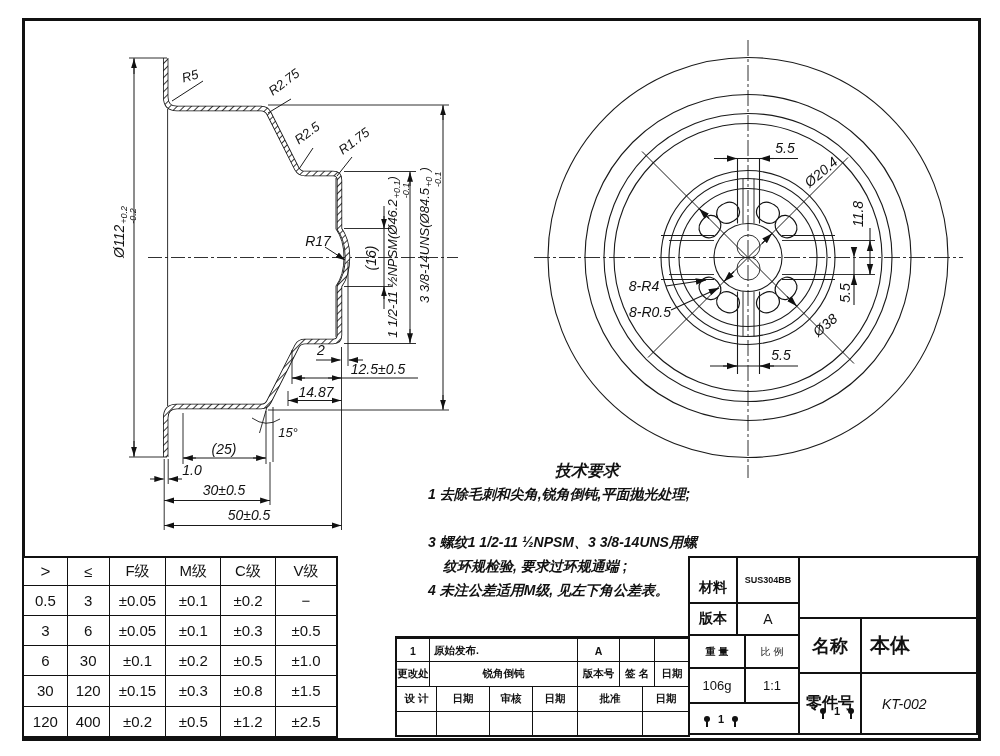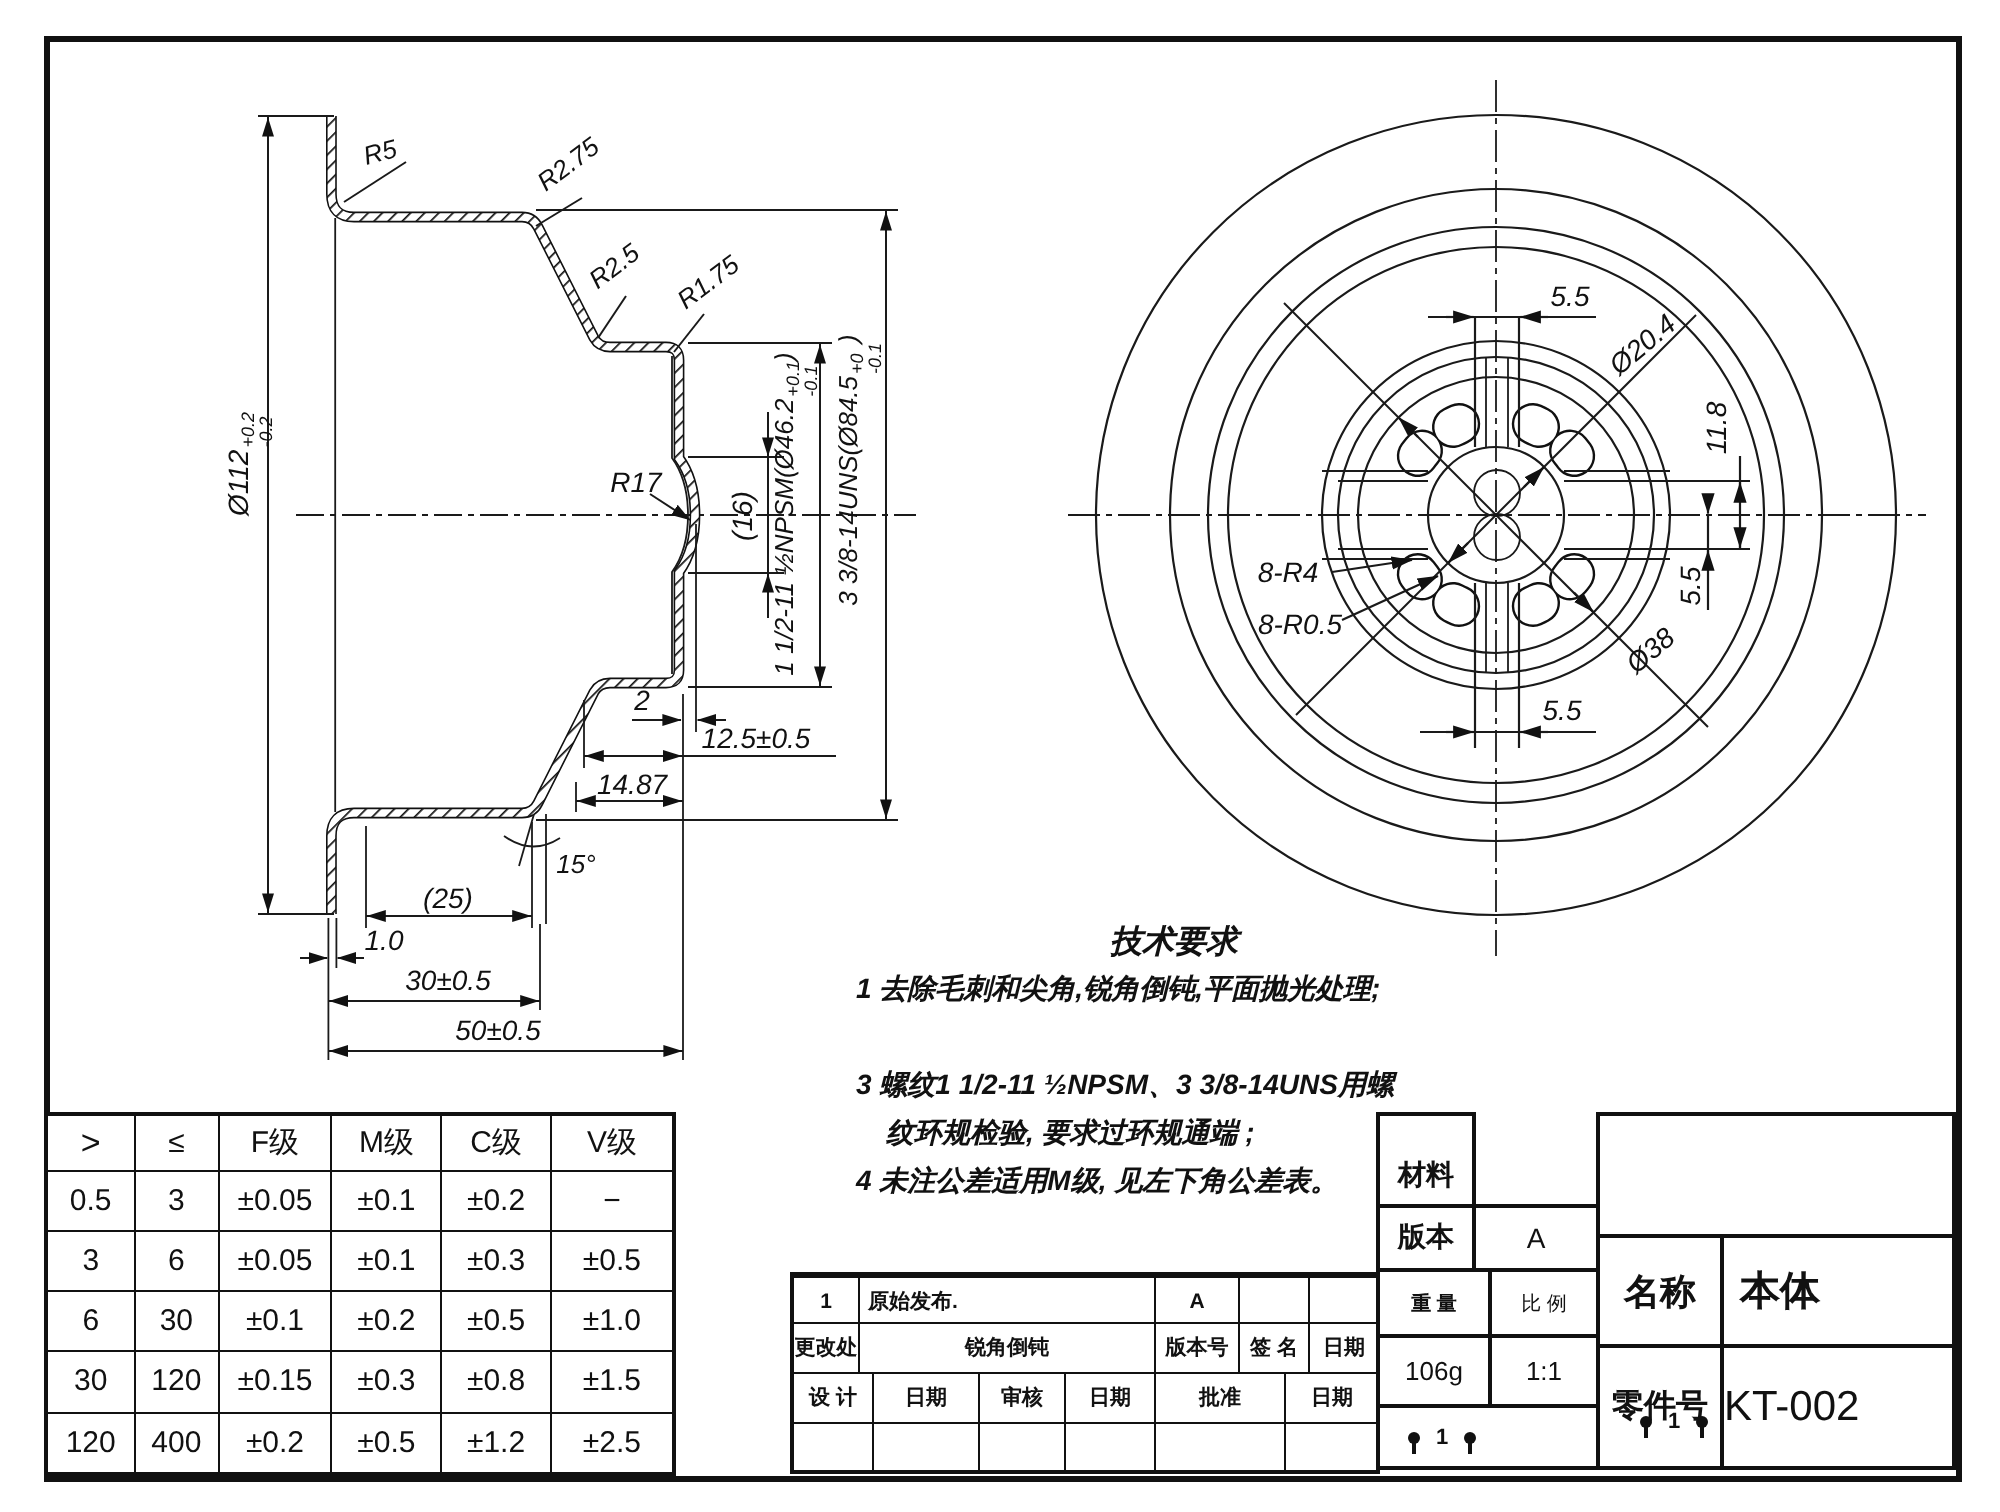--- a/index.html
+++ b/index.html
@@ -344,38 +344,39 @@
   <div class="rvrow" style="left:395px;top:711px;width:295px;height:24px;border-bottom:2px solid #111">
     <div class="rvc" style="width:42px"></div>
     <div class="rvc" style="width:53px"></div>
     <div class="rvc" style="width:43px"></div>
     <div class="rvc" style="width:45px"></div>
     <div class="rvc" style="width:65px"></div>
     <div class="rvc" style="width:47px"></div>
   </div>
 
   <div class="tb" style="left:688px;top:556px;width:50px;height:64px;font-size:14px;font-weight:bold">材料</div>
+  <div class="tb" style="left:736px;top:556px;width:64px;height:48px;font-size:9px;font-weight:bold">SUS304BB</div>
   <div class="tb" style="left:688px;top:602px;width:50px;height:34px;font-size:14px;font-weight:bold">版本</div>
   <div class="tb" style="left:736px;top:602px;width:64px;height:34px;font-size:14px">A</div>
   <div class="tb" style="left:688px;top:634px;width:58px;height:35px;font-size:10px;font-weight:bold">重 量</div>
   <div class="tb" style="left:744px;top:634px;width:56px;height:35px;font-size:10px;font-weight:normal">比 例</div>
   <div class="tb" style="left:688px;top:667px;width:58px;height:37px;font-size:13px">106g</div>
   <div class="tb" style="left:744px;top:667px;width:56px;height:37px;font-size:13px">1:1</div>
   <div class="tb" style="left:688px;top:702px;width:112px;height:33px;justify-content:flex-start;padding-left:6px">
     <span class="marks">
         <span class="pin"></span>
         <span>1</span>
         <span class="pin"></span>
       </span>
   </div>
   <div class="tb" style="left:798px;top:556px;width:180px;height:63px"></div>
   <div class="tb" style="left:798px;top:617px;width:64px;height:57px;font-size:18px;font-weight:bold">名称</div>
   <div class="tb" style="left:860px;top:617px;width:118px;height:57px;font-size:20px;font-weight:bold;justify-content:flex-start;padding-left:8px">本体</div>
   <div class="tb" style="left:798px;top:672px;width:64px;height:63px;font-size:16px;font-weight:bold">零件号</div>
-  <div class="tb" style="left:860px;top:672px;width:118px;height:63px;font-size:21px;justify-content:flex-start;padding-left:0">KT-002</div>
+  <div class="tb" style="left:860px;top:672px;width:118px;height:63px;font-size:14px;font-style:italic;justify-content:flex-start;padding-left:20px">KT-002</div>
   <div style="position:absolute;left:812px;top:705px;z-index:6">
     <span class="marks">
         <span class="pin"></span>
         <span>1</span>
         <span class="pin"></span>
       </span>
   </div>
 </div>
 
 </body></html>

